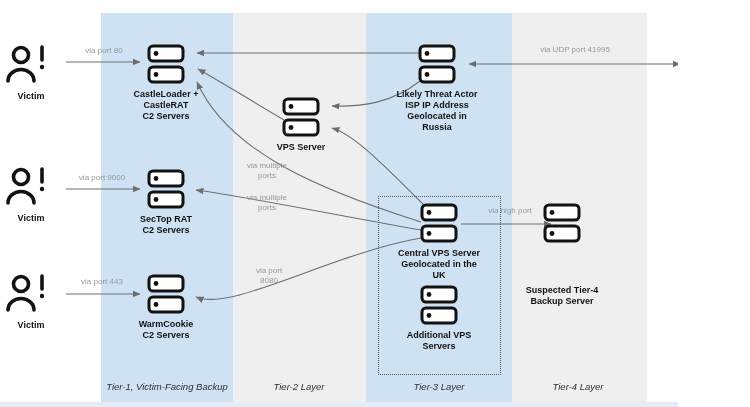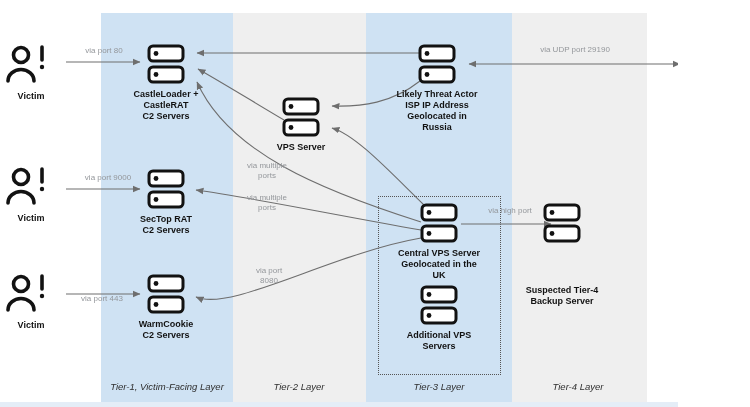--- a/index.html
+++ b/index.html
@@ -52,23 +52,23 @@
       <path d="M420,81 C392,103 362,107 332,106" marker-end="url(#ah)"></path>
       <path d="M424,205 C390,172 356,135 332,128" marker-end="url(#ah)"></path>
       <path d="M284,120 C242,95 221,82 198,69" marker-end="url(#ah)"></path>
       <path d="M421,222 C320,190 228,152 197,82" marker-end="url(#ah)"></path>
       <path d="M421,230 C330,214 248,197 196,190" marker-end="url(#ah)"></path>
       <path d="M421,238 C330,254 232,312 196,297" marker-end="url(#ah)"></path>
     </g>
   </svg>
 
   <div class="edge-label" style="left:104px;top:46px;">via port 80</div>
-  <div class="edge-label" style="left:108px;top:173px;text-align:right;">via port 9000</div>
-  <div class="edge-label" style="left:102px;top:277px;margin-top:17px;">via port 443</div>
-  <div class="edge-label" style="left:575px;top:45px;">via UDP port 29190</div>
+  <div class="edge-label" style="left:102px;top:173px;text-align:right;">via port 9000</div>
+  <div class="edge-label" style="left:102px;top:277px;">via port 443</div>
+  <div class="edge-label" style="left:575px;top:45px;">via UDP port 41995</div>
   <div class="edge-label" style="left:510px;top:206px;">via high port</div>
   <div class="edge-label" style="left:267px;top:161px;">via multiple
 ports</div>
   <div class="edge-label" style="left:267px;top:193px;">via multiple
 ports</div>
   <div class="edge-label" style="left:269px;top:266px;">via port
 8080</div>
 
   <div class="node" style="left:31px;top:44px;">
     <svg width="54" height="42" viewBox="0 0 54 42">
@@ -192,18 +192,18 @@
   <div class="node" style="left:709px;top:44px;">
     <svg width="38" height="40" viewBox="0 0 38 40">
       <rect x="2" y="2" width="34" height="15" rx="4" fill="#fff" stroke="#121212" stroke-width="3"></rect>
       <circle cx="9" cy="9.5" r="2.4" fill="#121212"></circle>
       <rect x="2" y="23" width="34" height="15" rx="4" fill="#fff" stroke="#121212" stroke-width="3"></rect>
       <circle cx="9" cy="30.5" r="2.4" fill="#121212"></circle>
     </svg>
     <div class="node-label">Tox Servers</div>
   </div>
 
-  <div class="tier-label" style="left:167px;">Tier-1, Victim-Facing Layer</div>
+  <div class="tier-label" style="left:167px;">Tier-1, Victim-Facing Backup</div>
   <div class="tier-label" style="left:299px;">Tier-2 Layer</div>
   <div class="tier-label" style="left:439px;">Tier-3 Layer</div>
   <div class="tier-label" style="left:578px;font-style:italic;">Tier-4 Layer</div>
 
 </div>
 
 </body></html>

